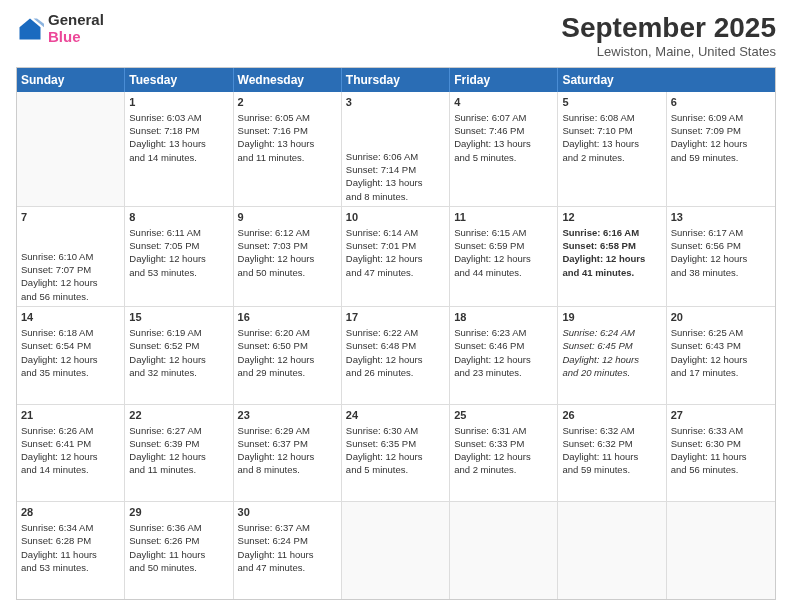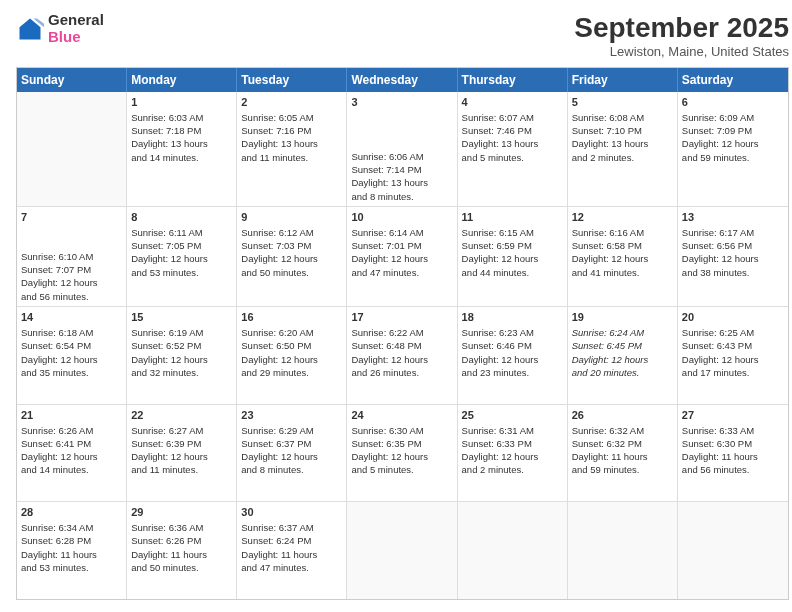--- a/index.html
+++ b/index.html
@@ -7,21 +7,21 @@
       width: 792px;
       height: 612px;
       background: #fff;
       font-family: Arial, sans-serif;
       font-size: 11px;
       overflow: hidden;
     }
     .page {
       width: 792px;
       height: 612px;
-      padding: 12px 3px 12px 16px;
+      padding: 12px 16px 12px 16px;
       display: flex;
       flex-direction: column;
     }
     .header {
       display: flex;
       justify-content: space-between;
       align-items: flex-start;
       margin-bottom: 8px;
     }
     .logo {
@@ -139,21 +139,20 @@
     </div>
     <div class="title-block">
       <div class="calendar-title">September 2025</div>
       <div class="calendar-subtitle">Lewiston, Maine, United States</div>
     </div>
   </div>
 
   <div class="calendar">
     <div class="cal-header-row">
     <div class="cal-header-cell">Sunday</div>
-        <div class="cal-header-cell">Monday</div>
         <div class="cal-header-cell">Tuesday</div>
         <div class="cal-header-cell">Wednesday</div>
         <div class="cal-header-cell">Thursday</div>
         <div class="cal-header-cell">Friday</div>
         <div class="cal-header-cell">Saturday</div>
       </div>
     <div class="cal-body">
     <div class="cal-row">
           <div class="cal-cell empty"></div>
           <div class="cal-cell">
@@ -230,21 +229,21 @@
           </div>
           <div class="cal-cell">
             <div class="day-num">11</div>
             <div class="cell-info" style="white-space: pre-line;">Sunrise: 6:15 AM
 Sunset: 6:59 PM
 Daylight: 12 hours
 and 44 minutes.</div>
           </div>
           <div class="cal-cell">
             <div class="day-num">12</div>
-            <div class="cell-info" style="white-space: pre-line;">Sunrise: 6:16 AM
+            <div class="cell-info" style="white-space: pre-line; font-weight: bold;">Sunrise: 6:16 AM
 Sunset: 6:58 PM
 Daylight: 12 hours
 and 41 minutes.</div>
           </div>
           <div class="cal-cell">
             <div class="day-num">13</div>
             <div class="cell-info" style="white-space: pre-line;">Sunrise: 6:17 AM
 Sunset: 6:56 PM
 Daylight: 12 hours
 and 38 minutes.</div>

